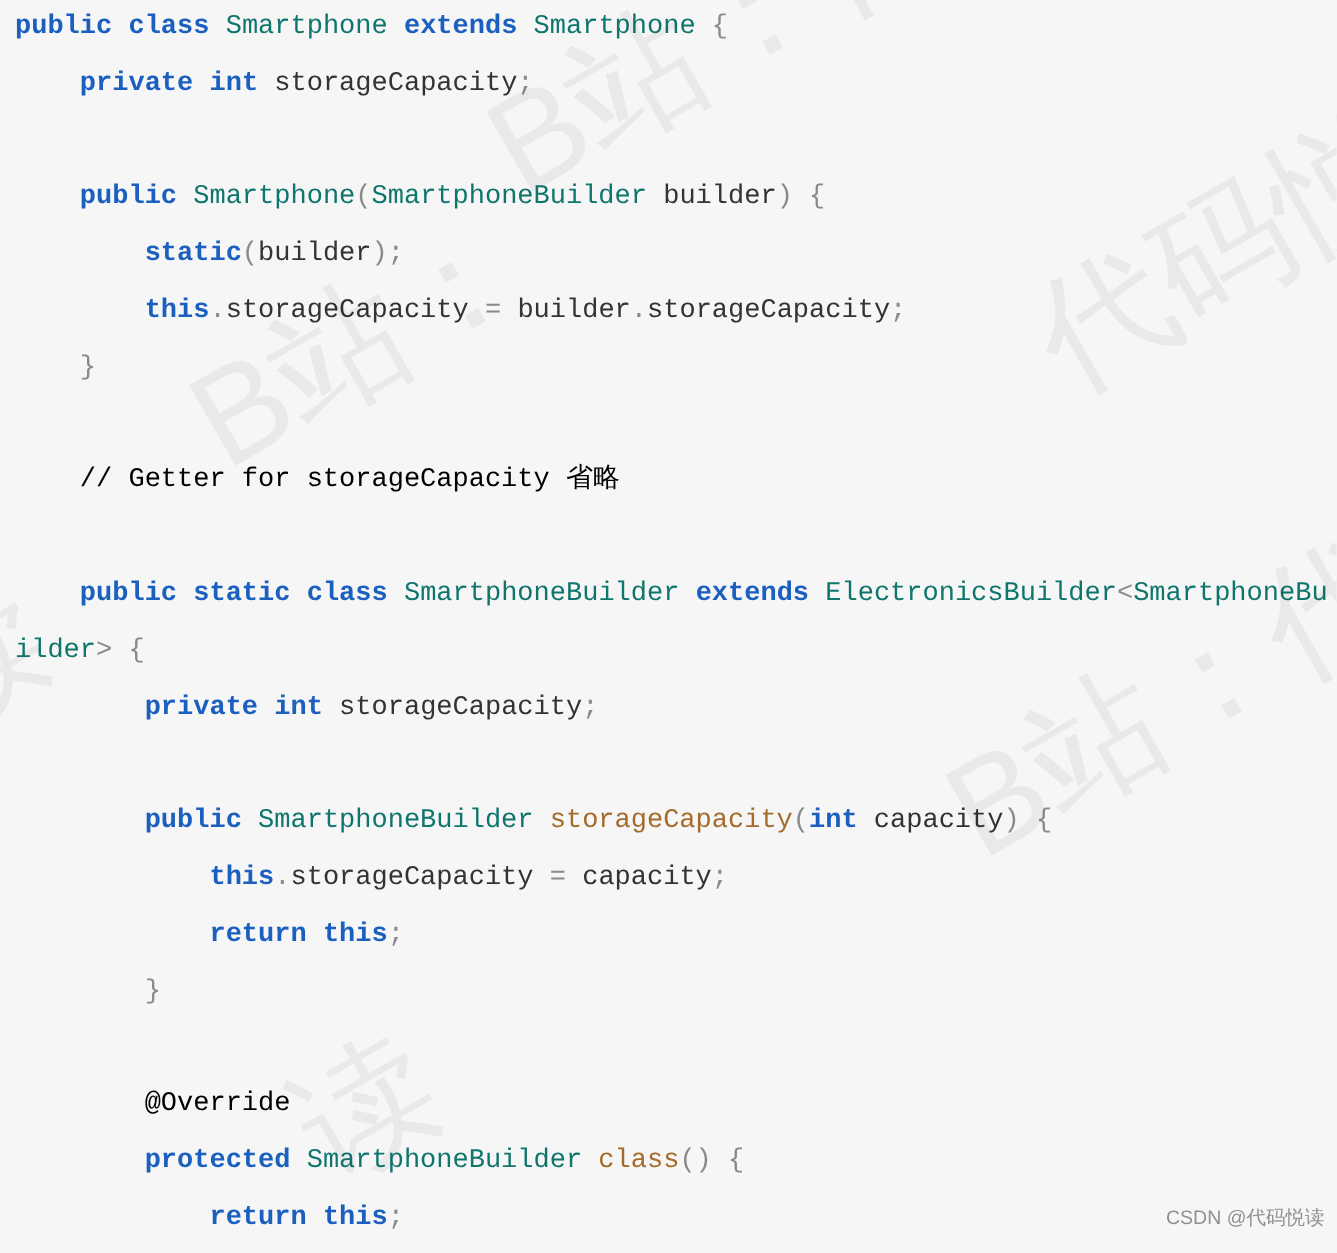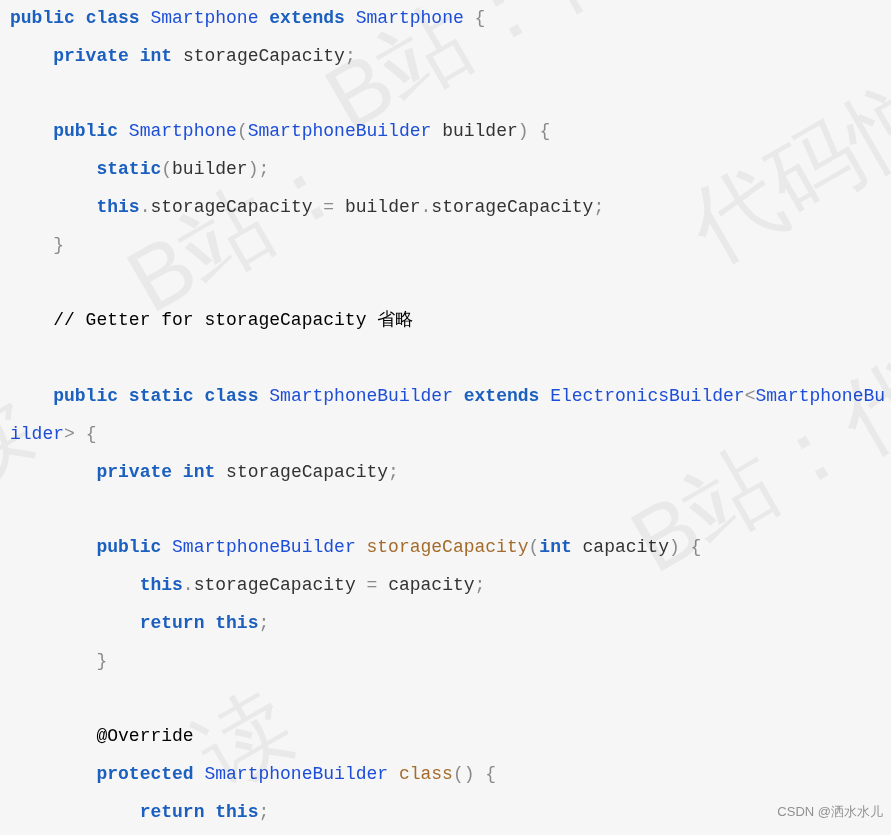--- a/index.html
+++ b/index.html
@@ -18,21 +18,21 @@
   }
   pre.code {
     margin: 0;
     padding: 0 0 0 10px;
     white-space: pre-wrap;
     word-break: break-all;
     font-family: inherit;
     color: #333333;
   }
   .kw { color: #1b5fbf; font-weight: bold; }       
-  .type { color: #1d4ed8; }     
+  .type { color: #0f766e; }     
   .method { color: #a56b2a; }   
   .punc { color: #8a8a8a; }     
   .comment { color: #000000; }
   .ident { color: #333333; }
   .footer {
     position: absolute;
     bottom: 4px;
     right: 8px;
     font-family: "PingFang SC", "Microsoft YaHei", sans-serif;
     font-size: 13px;
@@ -77,13 +77,13 @@
         <span class="kw">public</span> <span class="type">SmartphoneBuilder</span> <span class="method">storageCapacity</span><span class="punc">(</span><span class="kw">int</span> <span class="ident">capacity</span><span class="punc">)</span> <span class="punc">{</span>
             <span class="kw">this</span><span class="punc">.</span><span class="ident">storageCapacity</span> <span class="punc">=</span> <span class="ident">capacity</span><span class="punc">;</span>
             <span class="kw">return</span> <span class="kw">this</span><span class="punc">;</span>
         <span class="punc">}</span>
 
         <span class="comment">@Override</span>
         <span class="kw">protected</span> <span class="type">SmartphoneBuilder</span> <span class="method">class</span><span class="punc">(</span><span class="punc">)</span> <span class="punc">{</span>
             <span class="kw">return</span> <span class="kw">this</span><span class="punc">;</span>
         </pre>
 
-<div class="footer">CSDN @洒水水儿</div>
+<div class="footer">CSDN @代码悦读</div>
 
 </body></html>

